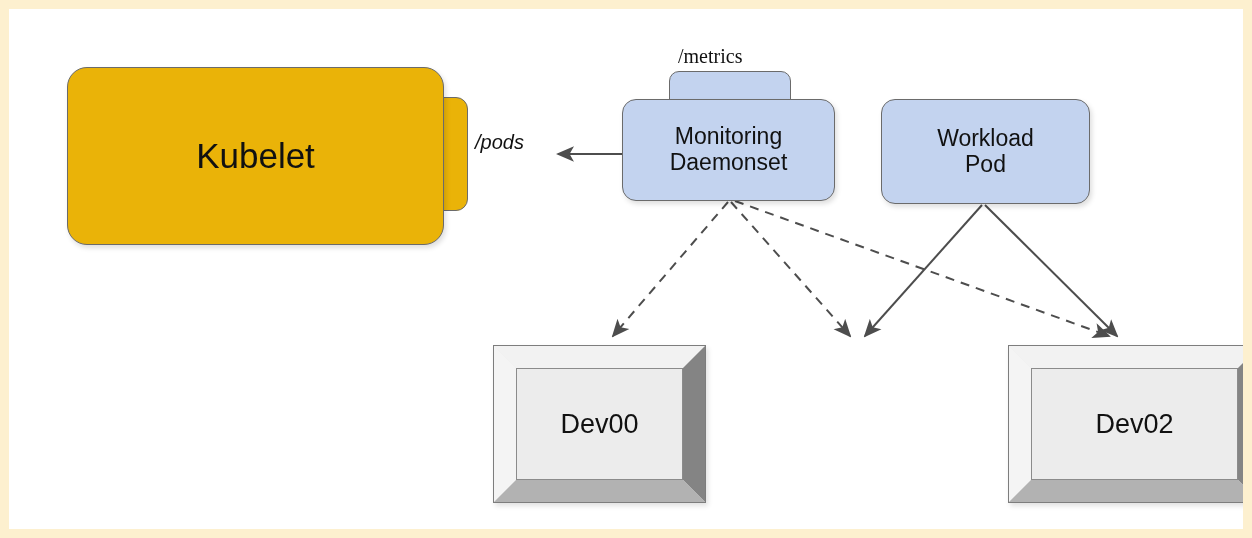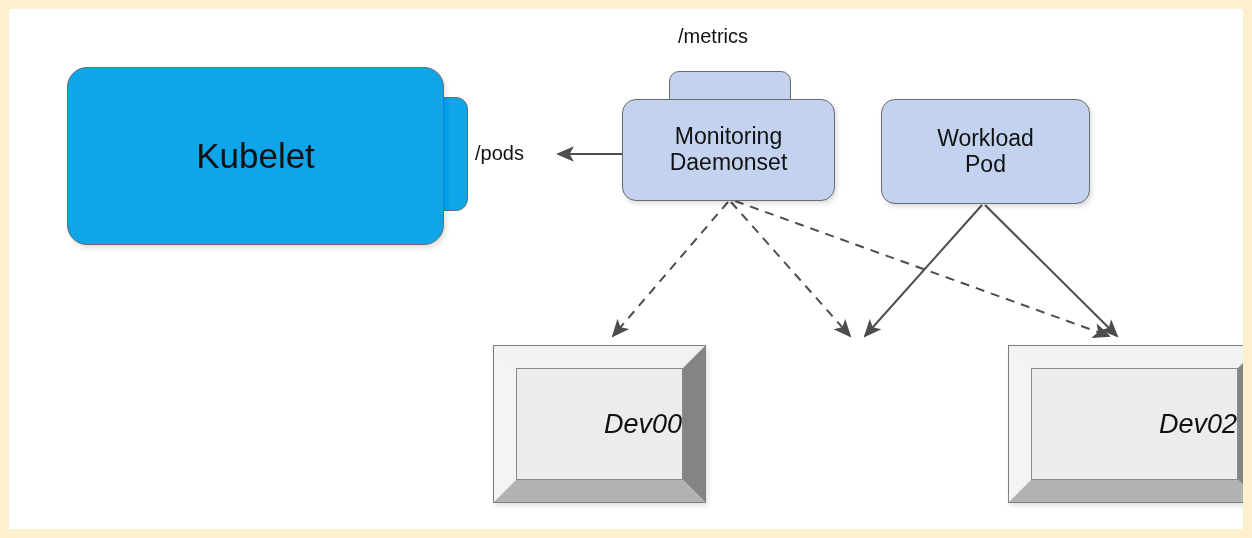--- a/index.html
+++ b/index.html
@@ -35,21 +35,21 @@
     box-sizing: border-box;
     display: flex;
     align-items: center;
     justify-content: center;
     text-align: center;
     color: #111111;
     border: 1.4px solid #6b6b6b;
     border-radius: 14px;
     line-height: 1.12;
   }
-  .node-purple { background: #0ea5e9; }
+  .node-purple { background: #eab308; }
   .node-blue   { background: #c3d3ef; }
 
   #kubelet-tab {
     left: 423px;
     top: 88px;
     width: 36px;
     height: 114px;
     border-radius: 12px;
     z-index: 1;
   }
@@ -92,22 +92,22 @@
   }
 
   
   .edge-label {
     position: absolute;
     font-size: 20px;
     color: #111111;
     white-space: nowrap;
     z-index: 4;
   }
-  #label-pods    { left: 466px; top: 133px; }
-  #label-metrics { left: 669px; top: 16px; }
+  #label-pods    { left: 466px; top: 122px; font-style: italic; }
+  #label-metrics { left: 669px; top: 36px; font-family: Liberation Serif, serif; }
 
   
   .device {
     position: absolute;
     width: 213px;
     height: 158px;
     z-index: 3;
   }
   .device .frame {
     position: absolute;
@@ -148,24 +148,23 @@
     clip-path: polygon(22px 0, calc(100% - 22px) 0, 100% 100%, 0 100%);
   }
   .device .inner {
     position: absolute;
     left: 22px; top: 22px; right: 22px; bottom: 22px;
     background: #ececec;
     border: 1px solid #8b8b8b;
     box-sizing: border-box;
     display: flex;
     align-items: center;
-    justify-content: flex-end;
+    justify-content: center;
     font-size: 27px;
     color: #111111;
-    font-style: italic;
   }
   #device-0 { left: 484px; top: 336px; }
   #device-1 { left: 742px; top: 336px; }
   #device-2 { left: 999px; top: 336px; padding-left: 40px; }
 </style>
 </head>
 <body>
 
 <div id="canvas">
 

